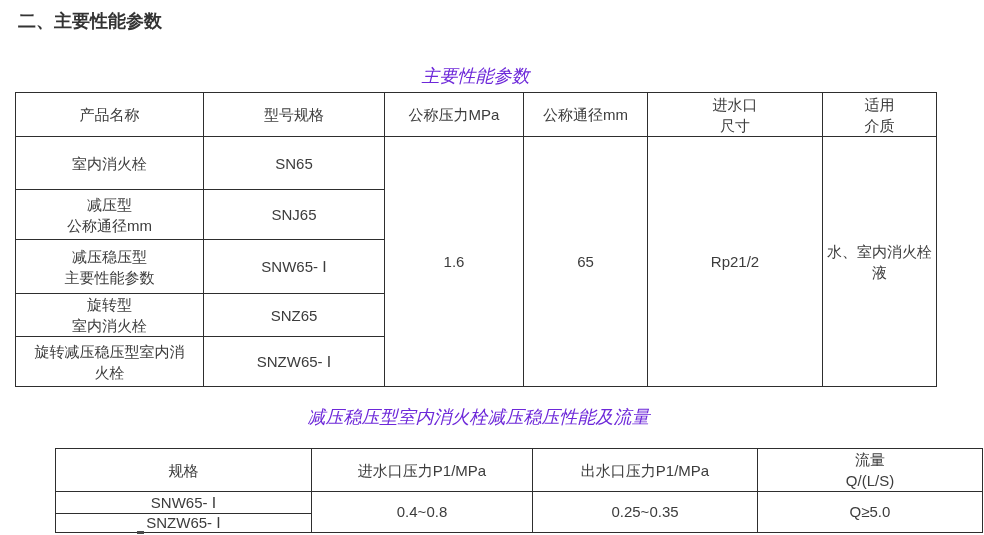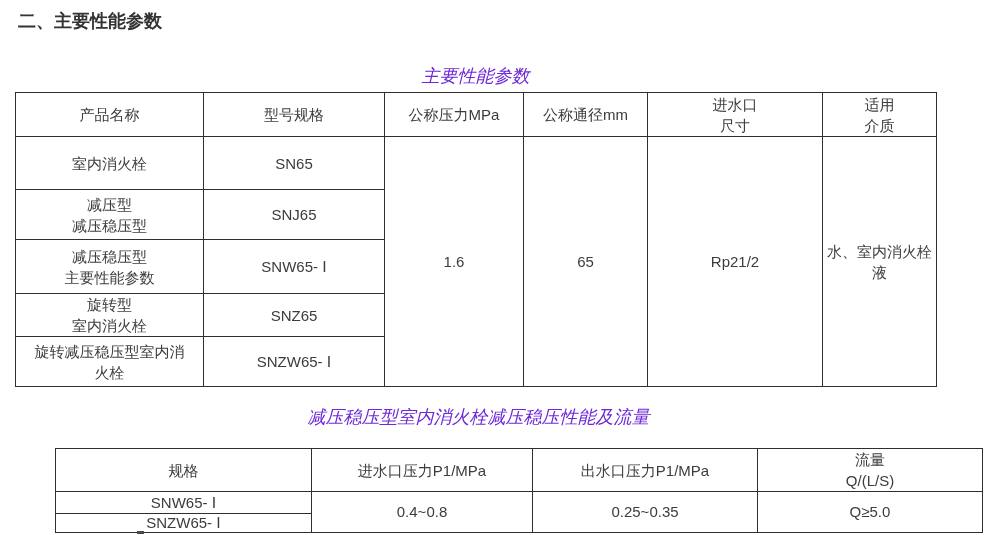--- a/index.html
+++ b/index.html
@@ -75,21 +75,21 @@
       <td>室内消火栓</td>
       <td>SN65</td>
       <td rowspan="5">1.6</td>
       <td rowspan="5">65</td>
       <td rowspan="5">Rp21/2</td>
       <td rowspan="5">水、室内消火栓
 液</td>
     </tr>
     <tr style="height:50px">
       <td>减压型
-减压稳压型</td>
+公称通径mm</td>
       <td>SNJ65</td>
     </tr>
     <tr style="height:54px">
       <td>减压稳压型
 主要性能参数</td>
       <td>SNW65- Ⅰ</td>
     </tr>
     <tr style="height:41px">
       <td>旋转型
 室内消火栓</td>

